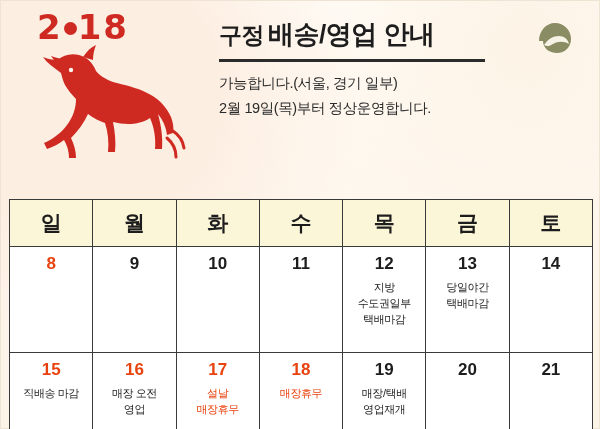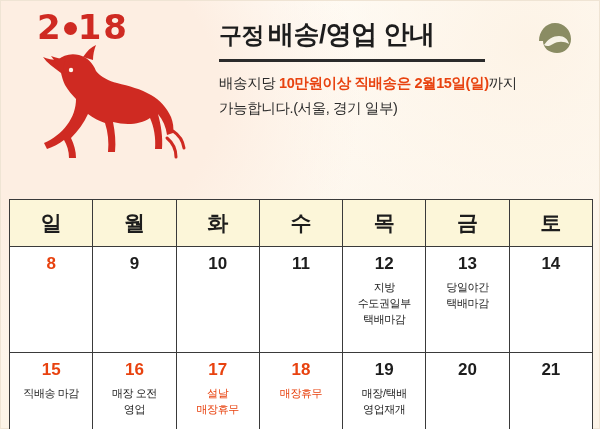--- a/index.html
+++ b/index.html
@@ -186,22 +186,22 @@
       <path d="M8 26 C8 16 15 8 24 8 C33 8 40 15 40 24 C40 32 34 38 26 38 C18 38 12 33 12 26 Z" fill="#8a8c63"></path>
       <path d="M13 30 C17 24 22 21 28 21 C33 21 37 24 38 29 C33 26 27 26 22 29 C19 31 16 32 13 30 Z" fill="#f6f2e6"></path>
     </svg>
 
     <div class="headline">
       <span class="big">구정</span><span class="sub">배송/영업 안내</span>
     </div>
     <div class="headline-rule"></div>
 
     <div class="notice">
-        <div><span>배송지당 </span><span class="hl">10만원이상 직배송은 2월15일(일)</span><span>까지</span></div>
         <div><span>가능합니다.(서울, 경기 일부)</span></div>
+        <div><span>2월 19일(목)부터 정상운영합니다.</span></div>
       </div>
   </div>
 
   <table class="cal">
     <thead>
       <tr>
           <th>일</th>
           <th>월</th>
           <th>화</th>
           <th>수</th>

